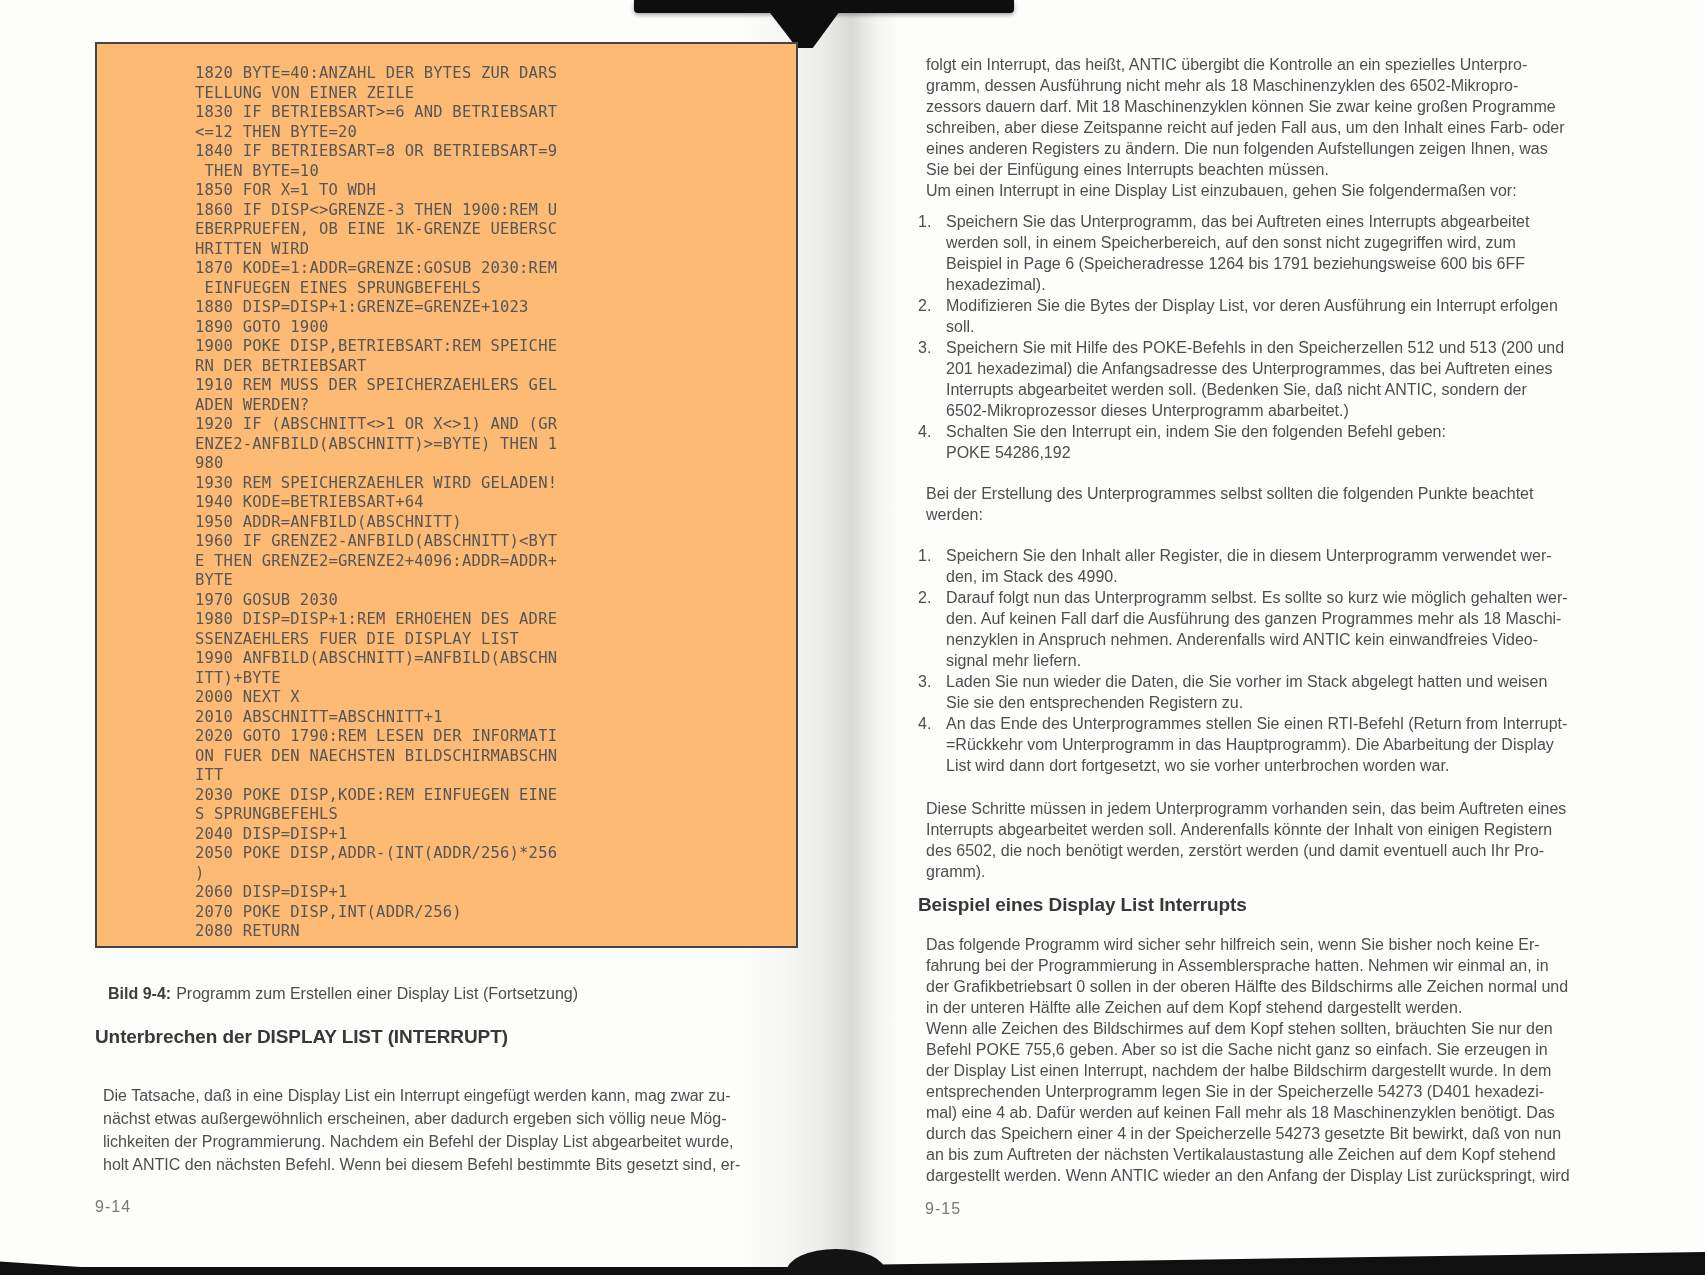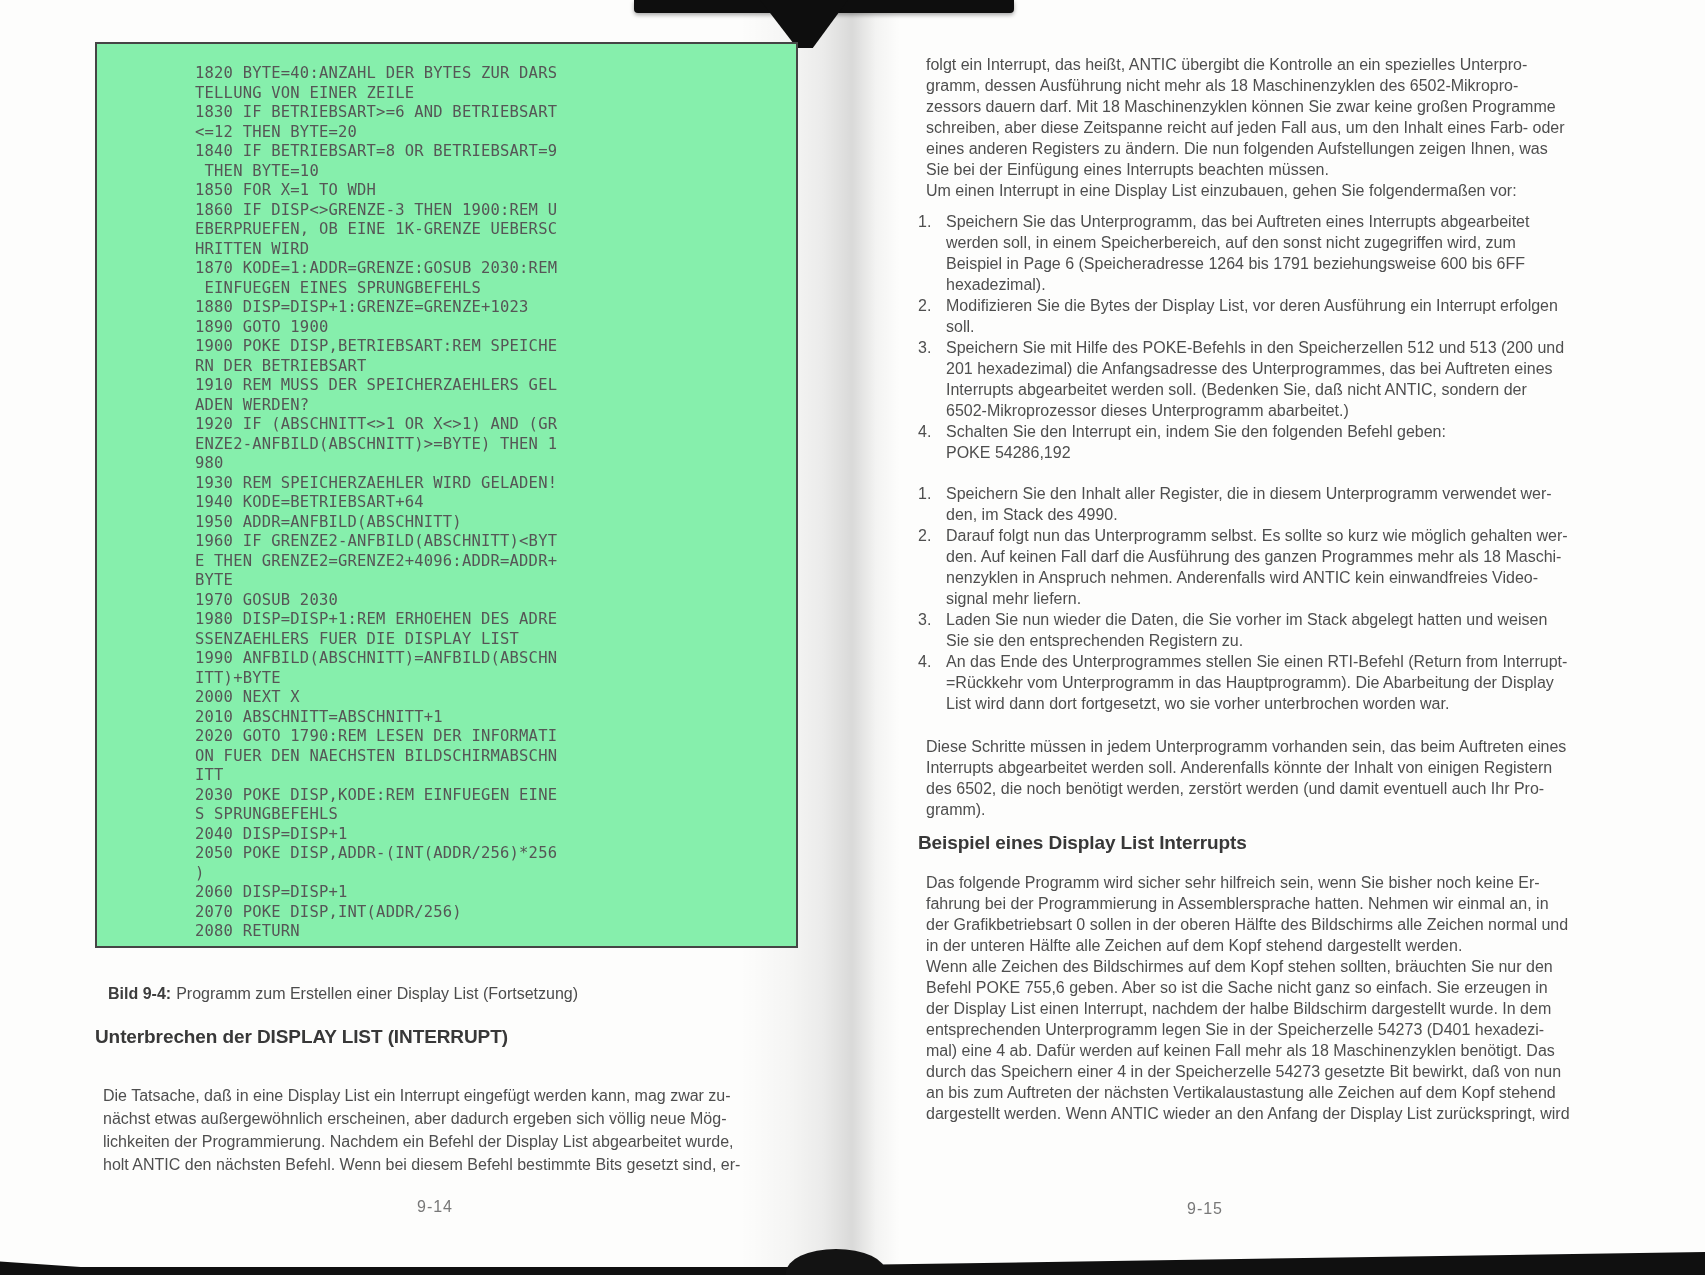--- a/index.html
+++ b/index.html
@@ -65,21 +65,21 @@
     background: #101010;
     clip-path: polygon(0 58%, 100% 8%, 100% 100%, 0 100%);
   }
 
   
   .code-box {
     position: absolute;
     left: 95px; top: 42px;
     width: 703px; height: 906px;
     border: 2px solid #454545;
-    background: #86efac;
+    background: #fdba74;
     box-sizing: border-box;
   }
   .code {
     margin: 0;
     position: absolute;
     left: 98px; top: 20px;
     font-family: "DejaVu Sans Mono", monospace;
     font-size: 15.5px;
     line-height: 19.5px;
     color: #565656;
@@ -116,21 +116,20 @@
     position: absolute;
     left: 95px; top: 1076px;
     width: 710px;
     line-height: 23px;
   }
   .pagenum {
     position: absolute;
     font-size: 16px;
     color: #787878;
     letter-spacing: 1px;
-    text-align: center;
   }
   .pagenum-left { left: 95px;  top: 1198px; width: 680px; }
   .pagenum-right { left: 925px; top: 1200px; width: 560px; }
 
   
   .col {
     position: absolute;
     left: 918px; top: 46px;
     width: 712px;
   }
@@ -274,20 +273,22 @@
 Interrupts abgearbeitet werden soll. (Bedenken Sie, daß nicht ANTIC, sondern der
 6502-Mikroprozessor dieses Unterprogramm abarbeitet.)</span>
         </li>
         <li class="list-item">
           <span class="num">4.</span>
           <span class="txt">Schalten Sie den Interrupt ein, indem Sie den folgenden Befehl geben:
 POKE 54286,192</span>
         </li>
       </ol>
 
+      <p class="para between-para">Bei der Erstellung des Unterprogrammes selbst sollten die folgenden Punkte beachtet
+werden:</p>
 
       <ol class="list list-b">
         <li class="list-item">
           <span class="num">1.</span>
           <span class="txt">Speichern Sie den Inhalt aller Register, die in diesem Unterprogramm verwendet wer-
 den, im Stack des 4990.</span>
         </li>
         <li class="list-item">
           <span class="num">2.</span>
           <span class="txt">Darauf folgt nun das Unterprogramm selbst. Es sollte so kurz wie möglich gehalten wer-

